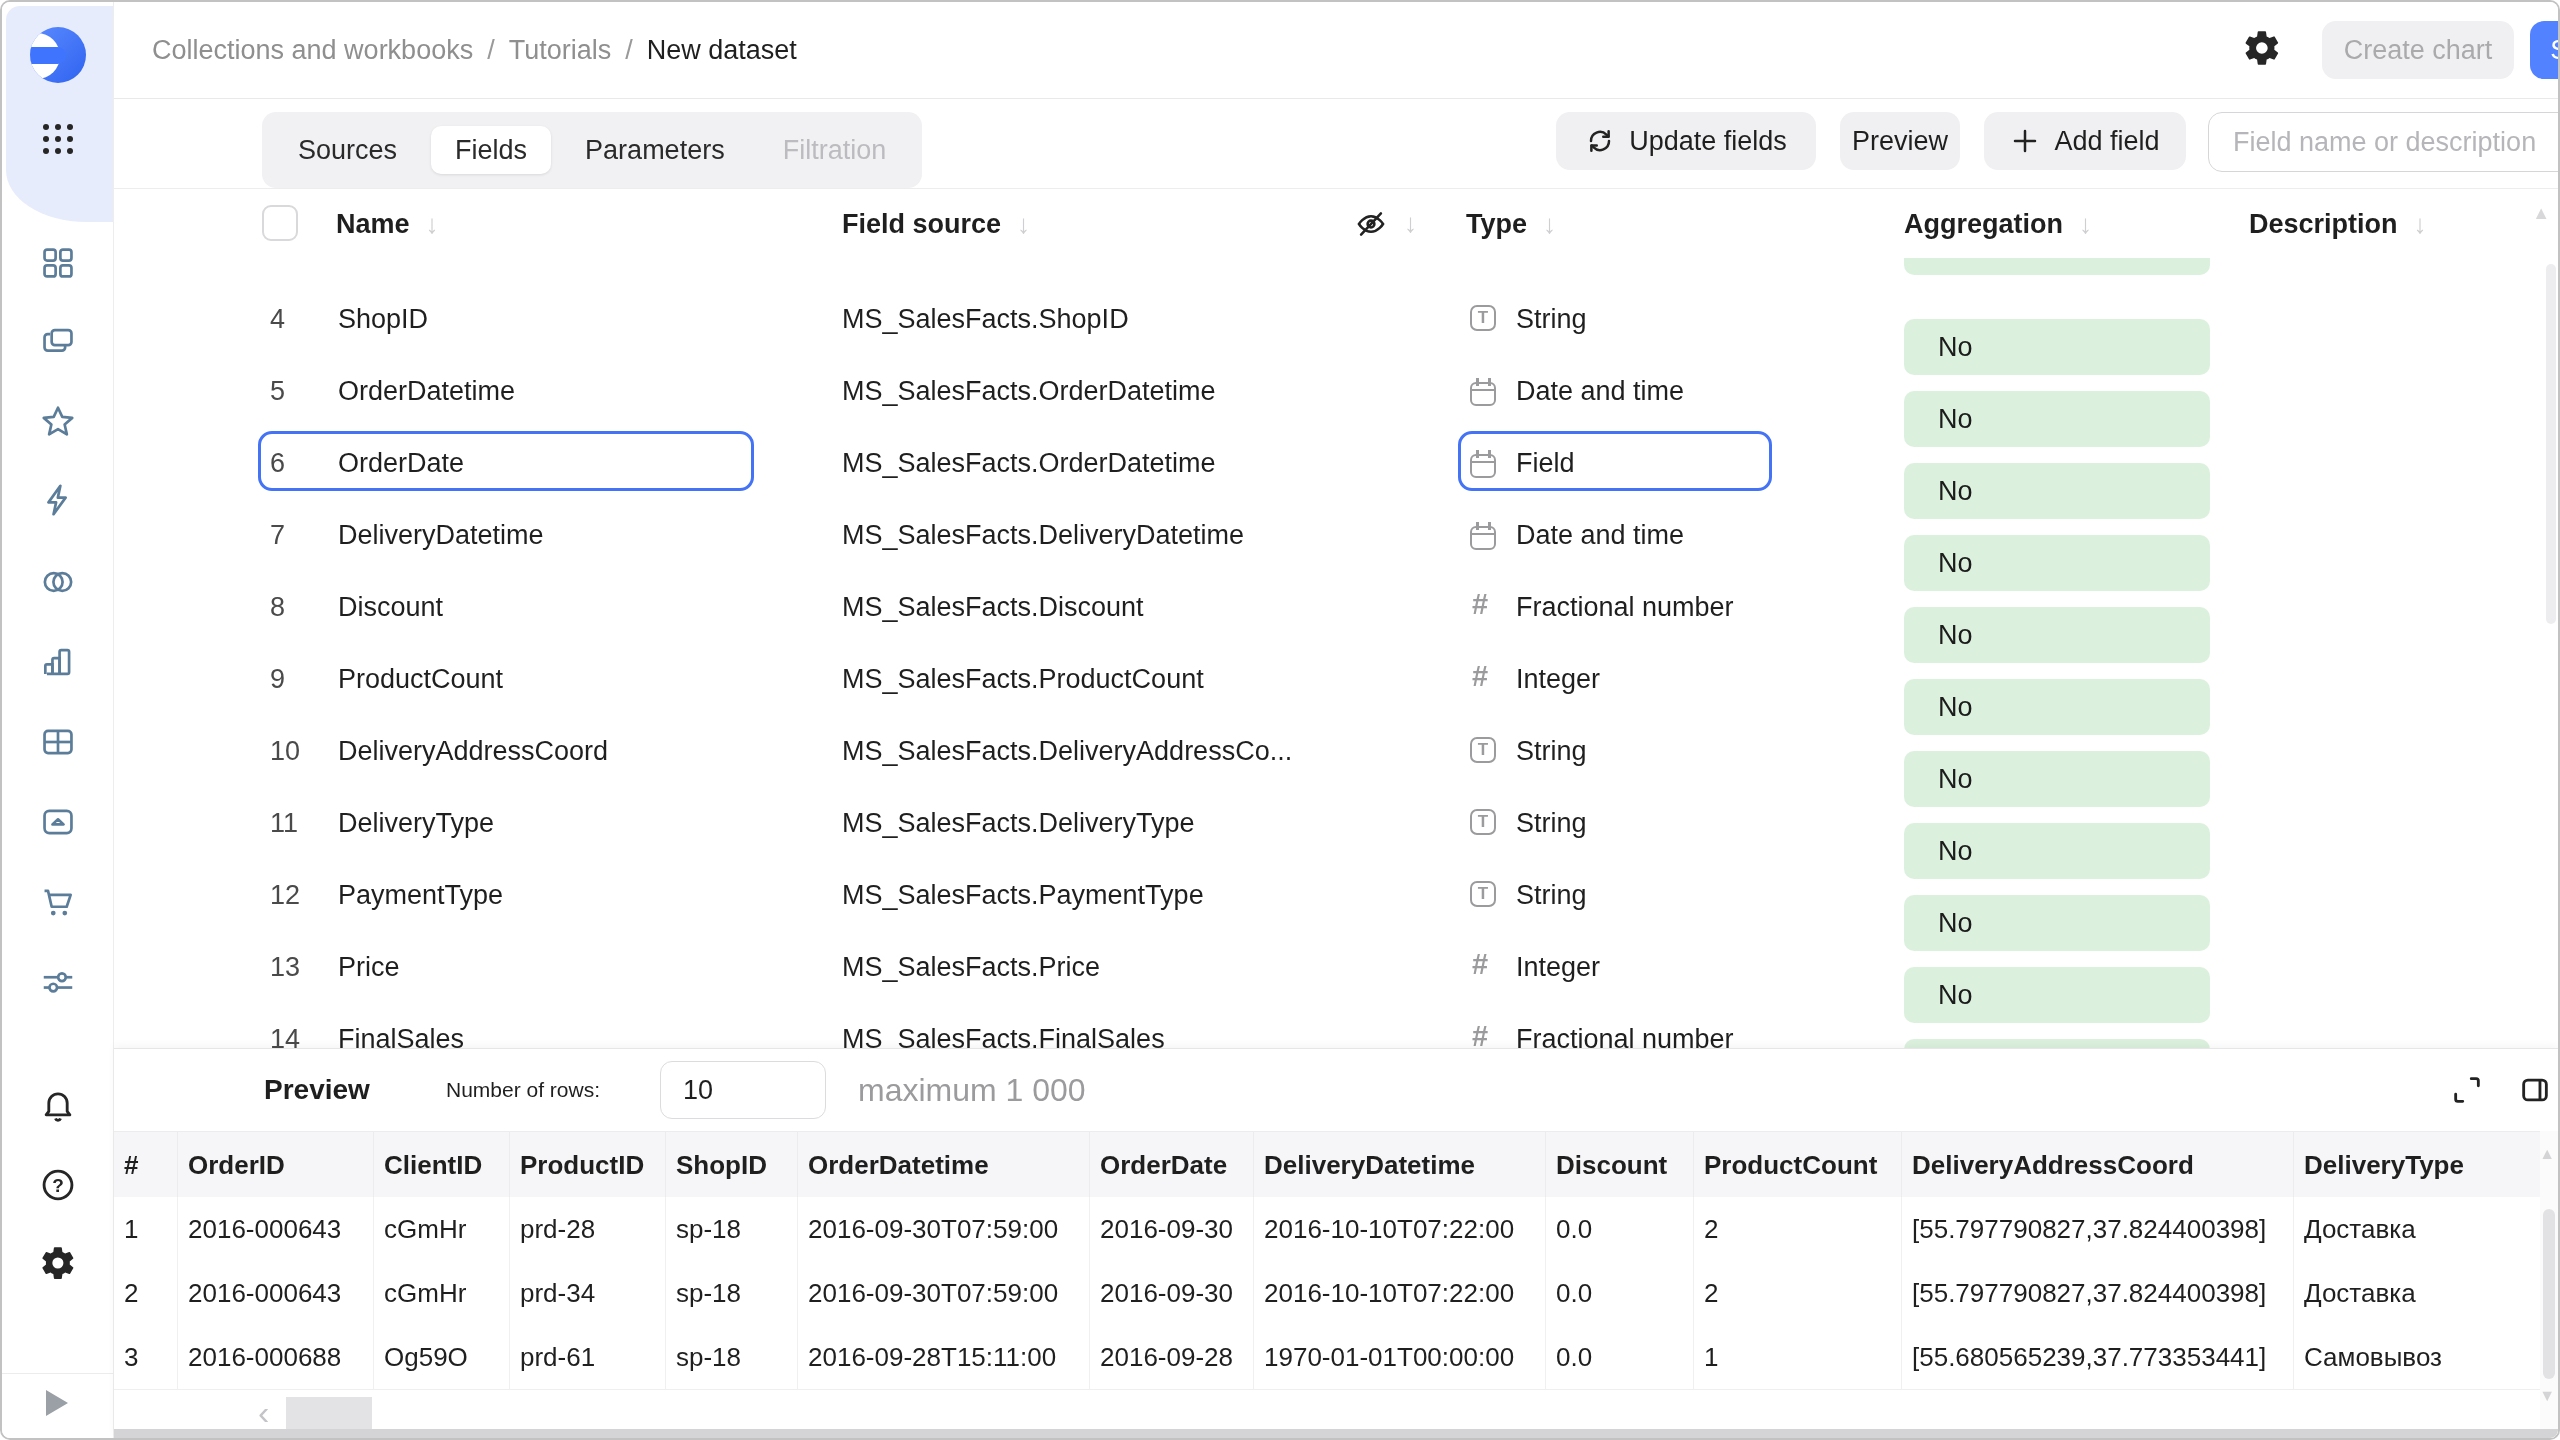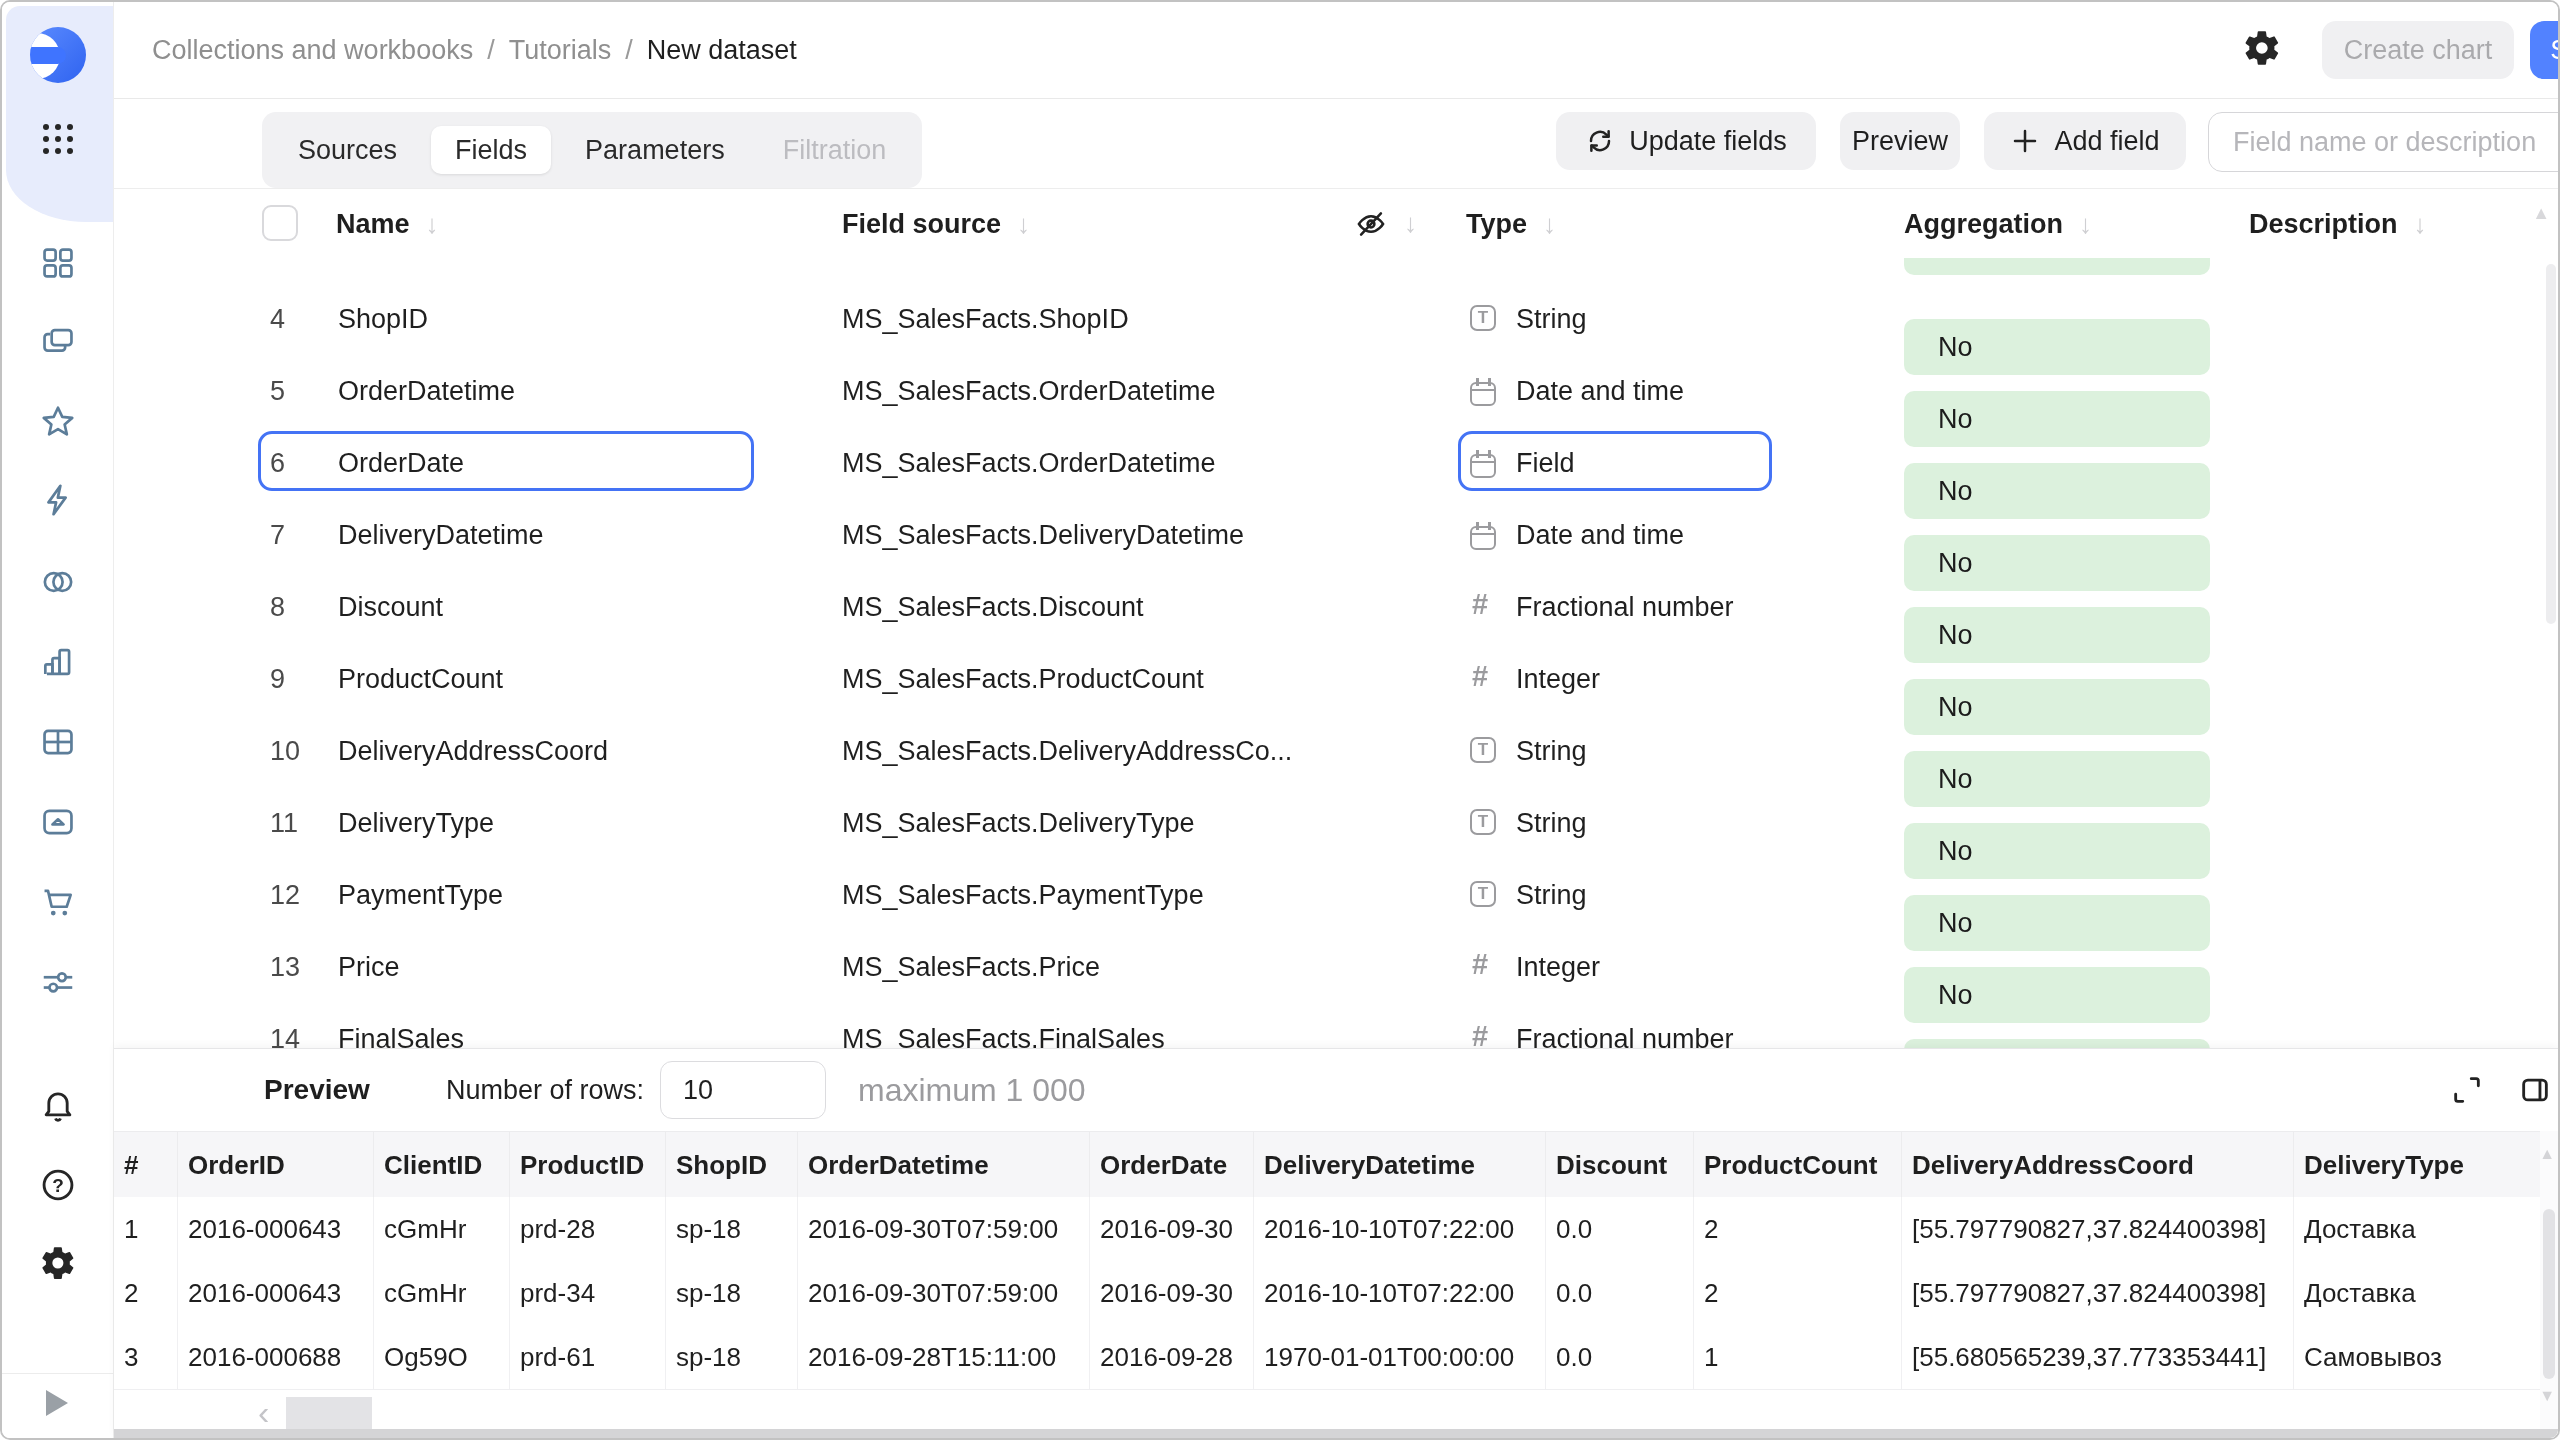--- a/index.html
+++ b/index.html
@@ -95,21 +95,21 @@
   .sel-box{position:absolute;top:4px;height:60px;border:3px solid #4473f5;border-radius:14px;box-sizing:border-box;}
   .sel-name{left:144px;width:496px;}
   .sel-type{left:1344px;width:314px;}
   .fscroll-thumb{right:2px;top:6px;width:10px;height:360px;background:#ededef;border-radius:5px;}
 
   
   #preview{left:0;right:0;top:1046px;bottom:0;background:#fff;border-top:1px solid #e6e6e8;
            box-shadow:0 -3px 8px rgba(0,0,0,.04);}
   #pv-head{left:0;right:0;top:0;height:82px;}
   #pv-title{left:150px;top:50%;transform:translateY(-50%);font-size:28px;font-weight:700;}
-  #pv-rows-label{left:332px;top:50%;transform:translateY(-50%);font-size:27px;}
+  #pv-rows-label{left:332px;top:50%;transform:translateY(-50%);font-size:21px;}
   #pv-rows-input{left:546px;top:12px;width:166px;height:58px;border:1px solid #dcdcdf;border-radius:12px;
         box-sizing:border-box;font-size:27px;padding:0 22px;outline:none;background:#fff;color:#1f1f1f;
         font-family:"Liberation Sans","DejaVu Sans",sans-serif;}
   #pv-max{left:744px;top:50%;transform:translateY(-50%);font-size:32px;color:#9b9b9e;}
   .pv-ico{top:24px;width:34px;height:34px;color:#222;}
   #pv-expand{left:2336px;}
   #pv-split{left:2404px;}
 
   
   #pv-thead{left:0;right:18px;top:82px;height:66px;background:#f6f6f8;border-top:1px solid #ececee;

